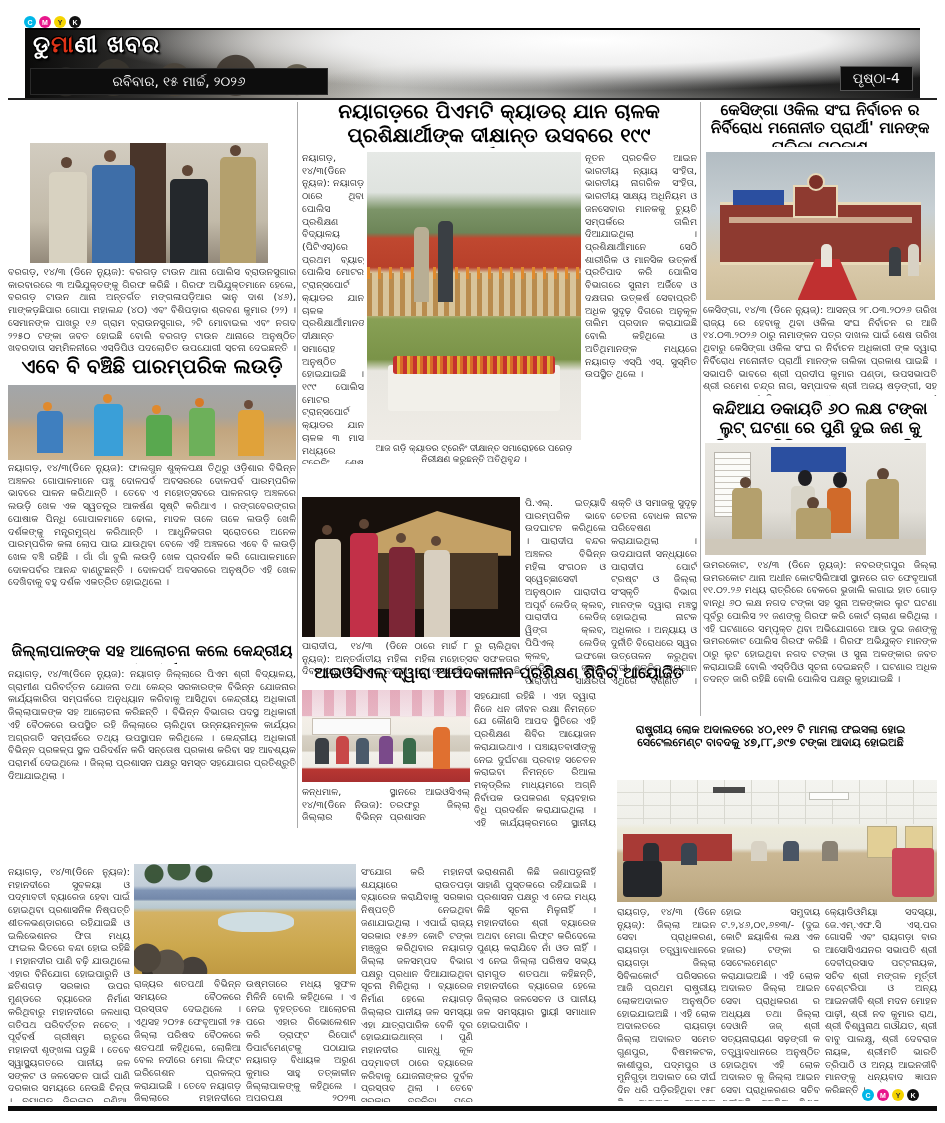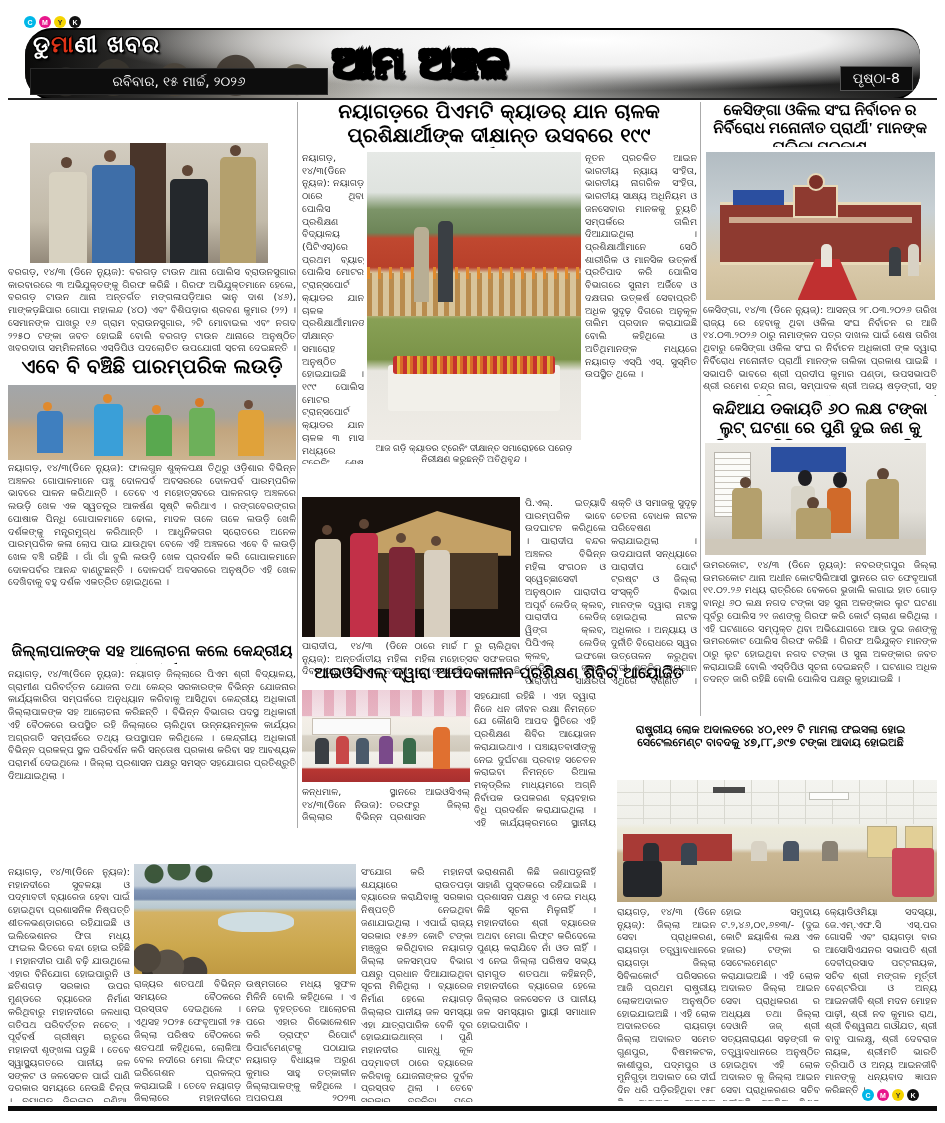--- a/index.html
+++ b/index.html
@@ -22,21 +22,21 @@
        display:flex;align-items:center;justify-content:center;font-family:"Liberation Sans",sans-serif;}
   .dot.c{background:#00b7e8;}.dot.m{background:#e8178c;}.dot.y{background:#f5d400;color:#333;}
   .dot.k{background:#111;}
   
   .banner{position:absolute;left:25px;top:28px;width:895px;height:68px;border-top:2px solid #000;
      border-bottom:2px solid #000;
      background:
        radial-gradient(ellipse at 63% 15%, #ffffff 0%, #f0f0f0 30%, rgba(230,230,230,0) 62%),
        radial-gradient(ellipse at 86% 80%, rgba(20,20,20,.85) 0%, rgba(20,20,20,0) 45%),
        linear-gradient(90deg, rgba(5,5,5,.95) 0%, rgba(30,30,30,.8) 14%, rgba(110,105,98,.5) 27%, rgba(255,255,255,0) 40%),
-       linear-gradient(90deg,#6e6a62 0%, #8d8a82 22%, #d8d8d4 42%, #e4e4e0 58%, #9a9a96 78%, #1a1a1a 100%); border-radius: 27px;}
+       linear-gradient(90deg,#6e6a62 0%, #8d8a82 22%, #d8d8d4 42%, #e4e4e0 58%, #9a9a96 78%, #1a1a1a 100%);}
   .huts{position:absolute;left:0;top:14px;width:340px;height:54px;opacity:.85;
      background:
        radial-gradient(circle at 12% 70%, #2c2a26 0 14px, transparent 15px),
        radial-gradient(circle at 26% 62%, #3a362f 0 18px, transparent 19px),
        radial-gradient(circle at 44% 66%, #4a4339 0 16px, transparent 17px),
        radial-gradient(circle at 62% 58%, #383028 0 20px, transparent 21px),
        radial-gradient(circle at 80% 66%, #57503f 0 15px, transparent 16px);}
   .masthead{position:absolute;left:8px;top:1px;font-size:23px;font-weight:bold;letter-spacing:1px;
      font-family:"DejaVu Sans","Liberation Sans",sans-serif;color:#fff;
      text-shadow:-1px -1px 0 #000,1px -1px 0 #000,-1px 1px 0 #000,1px 1px 0 #000,2px 2px 2px #000;}
@@ -63,22 +63,21 @@
     <span class="dot c">C</span>
     <span class="dot m">M</span>
     <span class="dot y">Y</span>
     <span class="dot k">K</span>
   </div>
 
   <div class="banner">
     <div class="huts"></div>
     <div class="masthead"><span>ଡୁ</span><span class="accent">ମା</span><span>ଣୀ ଖବର</span></div>
     <div class="datebar">ରବିବାର, ୧୫ ମାର୍ଚ୍ଚ, ୨୦୨୬</div>
-    <div class="sectitle">ଆମ ଅଞ୍ଚଳ</div>
-    <div class="pagebox">ପୃଷ୍ଠା-8</div>
+    <div class="pagebox">ପୃଷ୍ଠା-4</div>
   </div>
   <div class="hdrule"></div>
 
   <div class="vrule" style="left:297px;top:102px;height:726px;"></div>
   <div class="vrule" style="left:700px;top:102px;height:614px;"></div>
 
   <div class="photo" style="left:30px;top:143px;width:238px;height:120px;
        background:linear-gradient(180deg,#d2ccc0 0%,#c2baa9 65%,#93897a 100%);">
     <div class="abs" style="left:42%;top:0;width:15%;height:100%;background:#49352a;"></div>
     <div class="head" style="left:13%;top:12%;width:11px;height:11px;background:#5f4636;"></div>
@@ -173,21 +172,21 @@
         radial-gradient(circle at 15% 70%, #4e463c 0 14px, transparent 15px),
         radial-gradient(circle at 40% 85%, #5a5248 0 16px, transparent 17px),
         radial-gradient(circle at 70% 95%, #46403a 0 14px, transparent 15px),
         radial-gradient(circle at 28% 95%, #37322c 0 15px, transparent 16px);"></div>
   </div>
   <div class="abs bodytxt" style="left:134px;top:978px;width:107px;height:124px;">ରାଜ୍ୟର ଶତପଥୀ ବିଭିନ୍ନ ସମୟରେ ବୈଠକରେ ପ୍ରସ୍ତାବ ଦେଇଥିଲେ । ଏଥିସହ ୨୦୨୫ ଫେବୃଆରୀ ୨୫ ଜିଲ୍ଲା ପରିଷଦ ବୈଠକରେ ଶତପଥୀ କହିଥିଲେ, ଲୋକିଆ ବେଲ ନଦୀରେ ମେଗା ଲିଫ୍ଟ ଇରିଗେଶନ ପ୍ରକଳ୍ପ କରାଯାଇଛି । ତେବେ ନୟାଗଡ଼ ଜିଲ୍ଲାରେ ମହାନଦୀରେ ଲିଫ୍ଟ ଇରିଗେଶନ ପ୍ରକଳ୍ପ କରିବାର ଅସୁବିଧା ନ ଥିଲେ ମଧ୍ୟ କରାଯାଉନାହିଁ । ଏ ନେଇ ୯ ବର୍ଷ ତଳେ ଜଳସେଚନ ବିଭାଗର ଚିଫ୍ ଇଞ୍ଜିନିୟର ଓ ଟେକ୍ନିକାଲ ଟିମ୍ ଆସି ସର୍ଭେ କରିଥିଲେ ।</div>
   <div class="abs bodytxt" style="left:246px;top:978px;width:110px;height:124px;">ଉଷ୍ମତାରେ ମଧ୍ୟ ସୁଫଳ ମିଳିନି ବୋଲି କହିଥିଲେ । ଏ ନେଇ ବୃହତ୍ତରେ ଆଲୋଚନା ପରେ ଏହାର ରିଭୋଲେଶନ କରି ଡ୍ରାଫ୍ଟ ରିପୋର୍ଟ ଡିପାର୍ଟମେଣ୍ଟକୁ ପଠାଯାଇ ନୟାଗଡ଼ ବିଧାୟକ ଅରୁଣ କୁମାର ସାହୁ ତତ୍‌କାଳୀନ ଜିଲ୍ଲାପାଳଙ୍କୁ କହିଥିଲେ । ଅପରପକ୍ଷ ୨୦୨୩ ସେପ୍ଟେମ୍ବର ୧୯ରେ ଜିଲ୍ଲା ପରିଷଦର ସ୍ୱତନ୍ତ୍ର ବୈଠକରେ ସୁବଳୟା ବ୍ୟାରେଜ ନେଇ ଆଲୋଚନା ହୋଇଥିଲା । କଟକ ଜିଲ୍ଲାର ସୁବଳୟା ଓ ନୟାଗଡ଼ ଜିଲ୍ଲା</div>
   <div class="abs bodytxt" style="left:361px;top:866px;width:112px;height:236px;">ସଂଯୋଗ କରି ମହାନଦୀ ଶଯ୍ୟାରେ ରାଉତପଡ଼ା ବ୍ୟାରେଜ କରାଯିବାକୁ ସରକାର ନିଷ୍ପତ୍ତି ନେଇଥିବା ଜଣାଯାଇଥିଲା । ଏପାଇଁ ରାଜ୍ୟ ସରକାର ୧୫୬୨ କୋଟି ଟଙ୍କା ମଞ୍ଜୁର କରିଥିବାର ନୟାଗଡ଼ ଜିଲ୍ଲା ଜଳସମ୍ପଦ ବିଭାଗ ପକ୍ଷରୁ ପ୍ରଧାନ ଦିଆଯାଇଥିବା ସୂଚନା ମିଳିଥିଲା । ବ୍ୟାରେଜ ନିର୍ମାଣ ହେଲେ ନୟାଗଡ଼ ଜିଲ୍ଲାର ପାନୀୟ ଜଳ ସମସ୍ୟା ଏହା ଯାତ୍ରାପାରିକ ବେଳି ଦୂର ହୋଇଯାଇଥାନ୍ତା । ପୁଣି ମହାନଦୀର ଗାନ୍ଧୁ କୂଳ ପଦ୍ମାବତୀ ଠାରେ ବ୍ୟାରେଜ କରିବାକୁ ଯୋଜନାଙ୍କର ଦୁର୍ବଳ ପ୍ରସ୍ତାବ ଥିଲା । ତେବେ ସରକାର ବଦଳିବା ପରେ ପ୍ରସ୍ତାବ କୁଆଡ଼େ ଗଲା, କାହିଁରି</div>
   <div class="abs bodytxt" style="left:477px;top:866px;width:119px;height:236px;">ଭରାଶନାଣି କିଛି ଜଣାପଡୁନାହିଁ ସାହାଣି ପୁସ୍ତକରେ ରହିଯାଇଛି । ପ୍ରଶାସନ ପକ୍ଷରୁ ଏ ନେଇ ମଧ୍ୟ କିଛି ସୂଚନା ମିଳୁନାହିଁ । ମହାନଦୀରେ ଶ୍ରୀ ବ୍ୟାରେଜ ଅଥବା ମେଗା ଲିଫ୍ଟ କରିଦେଲେ ପୁଣ୍ୟ କରାଯିବେ ନାଁ ଓଡ ନାହିଁ । ଏ ନେଇ ଜିଲ୍ଲା ପରିଷଦ ସଭ୍ୟ ରାମଗୁଡ ଶତପଥା କହିଛନ୍ତି, ମହାନଦୀରେ ବ୍ୟାରେଜ ହେଲେ ଜିଲ୍ଲାର ଜଳସେଚନ ଓ ପାନୀୟ ଜଳ ସମସ୍ୟାର ସ୍ଥାୟୀ ସମାଧାନ ହୋଇପାରିବ ।</div>
 
-  <div class="abs hl" style="left:703px;top:101px;width:234px;height:46px;font-size:15.5px;font-family:Liberation Serif, serif;">କେସିଙ୍ଗା ଓକିଲ ସଂଘ ନିର୍ବାଚନ ର ନିର୍ବିରୋଧ ମନୋନୀତ ପ୍ରାର୍ଥୀ' ମାନଙ୍କ ତାଲିକା ପ୍ରକାଶ</div>
+  <div class="abs hl" style="left:703px;top:101px;width:234px;height:46px;font-size:15.5px;">କେସିଙ୍ଗା ଓକିଲ ସଂଘ ନିର୍ବାଚନ ର ନିର୍ବିରୋଧ ମନୋନୀତ ପ୍ରାର୍ଥୀ' ମାନଙ୍କ ତାଲିକା ପ୍ରକାଶ</div>
   <div class="photo" style="left:706px;top:152px;width:229px;height:148px;
        background:linear-gradient(180deg,#b2bcc2 0%,#c8d0d4 40%,#d8c8a8 78%,#cfbf9c 100%);">
     <div class="abs" style="left:6%;top:34%;width:88%;height:38%;background:#8e3a30;
         border-top:3px solid #e8d9b8;border-bottom:3px solid #e8d9b8;"></div>
     <div class="abs" style="left:38%;top:22%;width:18%;height:20%;background:#8e3a30;border:2px solid #e8d9b8;"></div>
     <div class="head" style="left:44%;top:14%;width:14px;height:14px;background:#7c3028;border:2px solid #e8d9b8;"></div>
     <div class="abs" style="left:12%;top:26%;width:22%;height:10%;background:#2b4fa0;"></div>
     <div class="abs" style="left:10%;top:44%;width:80%;height:4%;background:#e8d9b8;opacity:.7;"></div>
     <div class="abs" style="left:40%;top:72%;width:26%;height:28%;background:#c03030;
         clip-path:polygon(30% 0,70% 0,100% 100%,0 100%);"></div>

